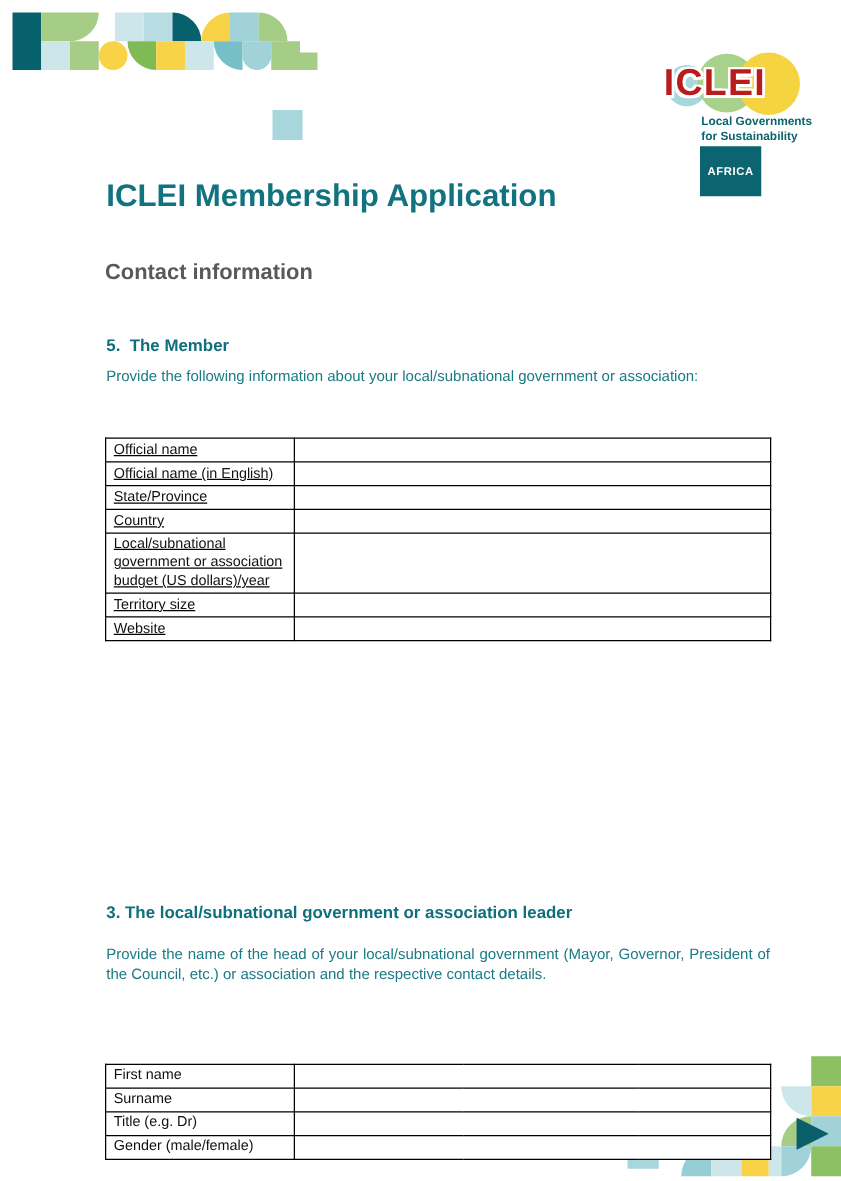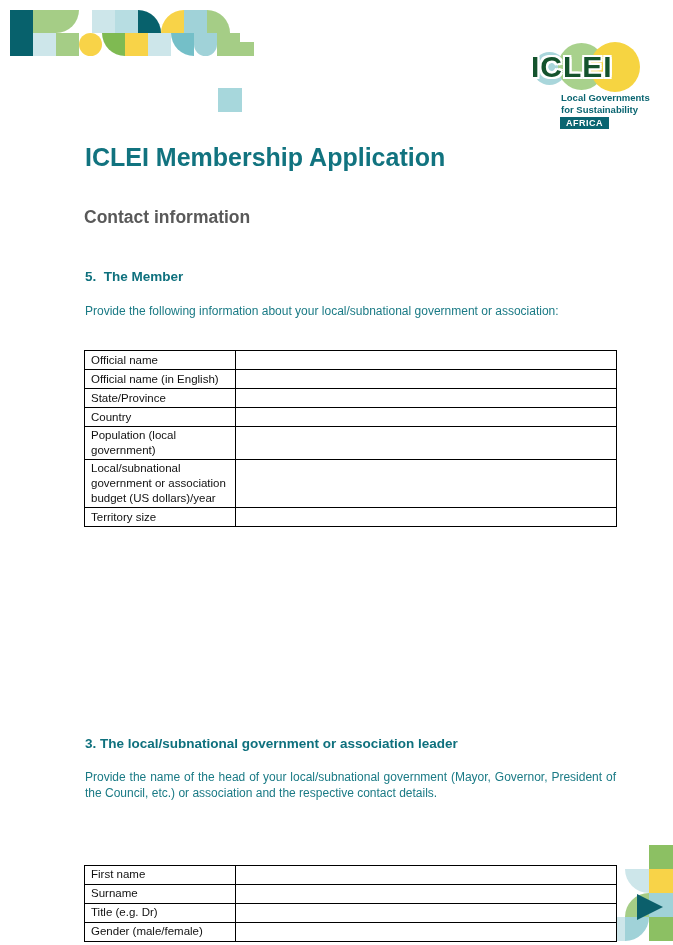--- a/index.html
+++ b/index.html
@@ -11,32 +11,32 @@
   
   .cell{position:absolute;}
   
   .logo{position:absolute;left:525px;top:40px;width:148px;height:92px;}
   .logo .circ{position:absolute;border-radius:50%;}
   .logo .c-blue{left:8px;top:12px;width:33px;height:33px;background:#a9d6db;}
   .logo .c-green{left:33px;top:3px;width:47px;height:47px;background:#a8d18c;}
   .logo .c-yellow{left:65px;top:2px;width:50px;height:50px;background:#f6d441;}
   .logo .word{
     position:absolute;left:6px;top:10px;width:120px;
-    font-size:30px;font-weight:bold;color:#14532d;letter-spacing:1px;
+    font-size:30px;font-weight:bold;color:#b91c1c;letter-spacing:1px;
     text-shadow:-2px -2px 0 #fff,2px -2px 0 #fff,-2px 2px 0 #fff,2px 2px 0 #fff,
                 -2px 0 0 #fff,2px 0 0 #fff,0 -2px 0 #fff,0 2px 0 #fff;
   }
   .logo .tag{
     position:absolute;left:36px;top:52px;
     font-size:9.5px;font-weight:bold;color:#0a6571;line-height:11.5px;white-space:nowrap;
   }
   .logo .badge{
     position:absolute;left:35px;top:77px;
     background:#0a6571;color:#ffffff;font-size:9px;font-weight:bold;
-    padding:1px 6px;letter-spacing:0.5px;
+    padding:15px 6px;letter-spacing:0.5px;
   }
   
   .title{
     position:absolute;left:85px;top:143px;width:540px;
     font-size:25px;font-weight:bold;color:#11737f;
   }
   .subtitle{
     position:absolute;left:84px;top:178px;width:504px;
     font-size:17.5px;font-weight:bold;color:#595959;
   }
@@ -53,21 +53,21 @@
   table{
     position:absolute;left:84px;width:532px;
     border-collapse:collapse;table-layout:fixed;background:#fff;
   }
   td{
     border:1px solid #000;
     font-size:11.5px;color:#111;line-height:15px;
     padding:1px 4px 1px 6px;height:16px;vertical-align:middle;
     overflow:hidden;
   }
-  .t1{top:269px;}
+  .t1{top:269px;text-decoration:underline;}
   .t2{top:544px;margin-top:15px;}
   .val{background:#fff;}
   .z{position:relative;z-index:2;}
 </style>
 </head>
 <body>
 
 <div class="page">
 
   <div>
@@ -102,21 +102,21 @@
       <div>Local Governments</div>
       <div>for Sustainability</div>
     </div>
     <div class="badge">AFRICA</div>
   </div>
 
   <div class="title z">ICLEI Membership Application</div>
   <div class="subtitle z">Contact information</div>
 
   <div class="sec-h z" style="top:219px;">5.  The Member</div>
-  <div class="sec-d z" style="top:238px;">Provide the following information about your local/subnational government or association:</div>
+  <div class="sec-d z" style="top:228px;">Provide the following information about your local/subnational government or association:</div>
 
   <table class="t1 z">
     <colgroup>
         <col style="width:151px">
         <col style="width:381px">
       </colgroup>
     <tbody>
         <tr>
           <td class="lbl">Official name</td>
           <td class="val"></td>
@@ -127,29 +127,29 @@
         </tr>
     <tr>
           <td class="lbl">State/Province</td>
           <td class="val"></td>
         </tr>
     <tr>
           <td class="lbl">Country</td>
           <td class="val"></td>
         </tr>
     <tr>
-          <td class="lbl">Population (local government)</td>
-          <td class="val"></td>
-        </tr>
-    <tr>
           <td class="lbl">Local/subnational government or association budget (US dollars)/year</td>
           <td class="val"></td>
         </tr>
     <tr>
           <td class="lbl">Territory size</td>
+          <td class="val"></td>
+        </tr>
+    <tr>
+          <td class="lbl">Website</td>
           <td class="val"></td>
         </tr>
   </tbody>
     </table>
 
   <div class="sec-h z" style="top:478px;">3. The local/subnational government or association leader</div>
   <div class="sec-d z" style="top:496px;">Provide the name of the head of your local/subnational government (Mayor, Governor, President of the Council, etc.) or association and the respective contact details.</div>
 
   <table class="t2 z">
     <colgroup>

